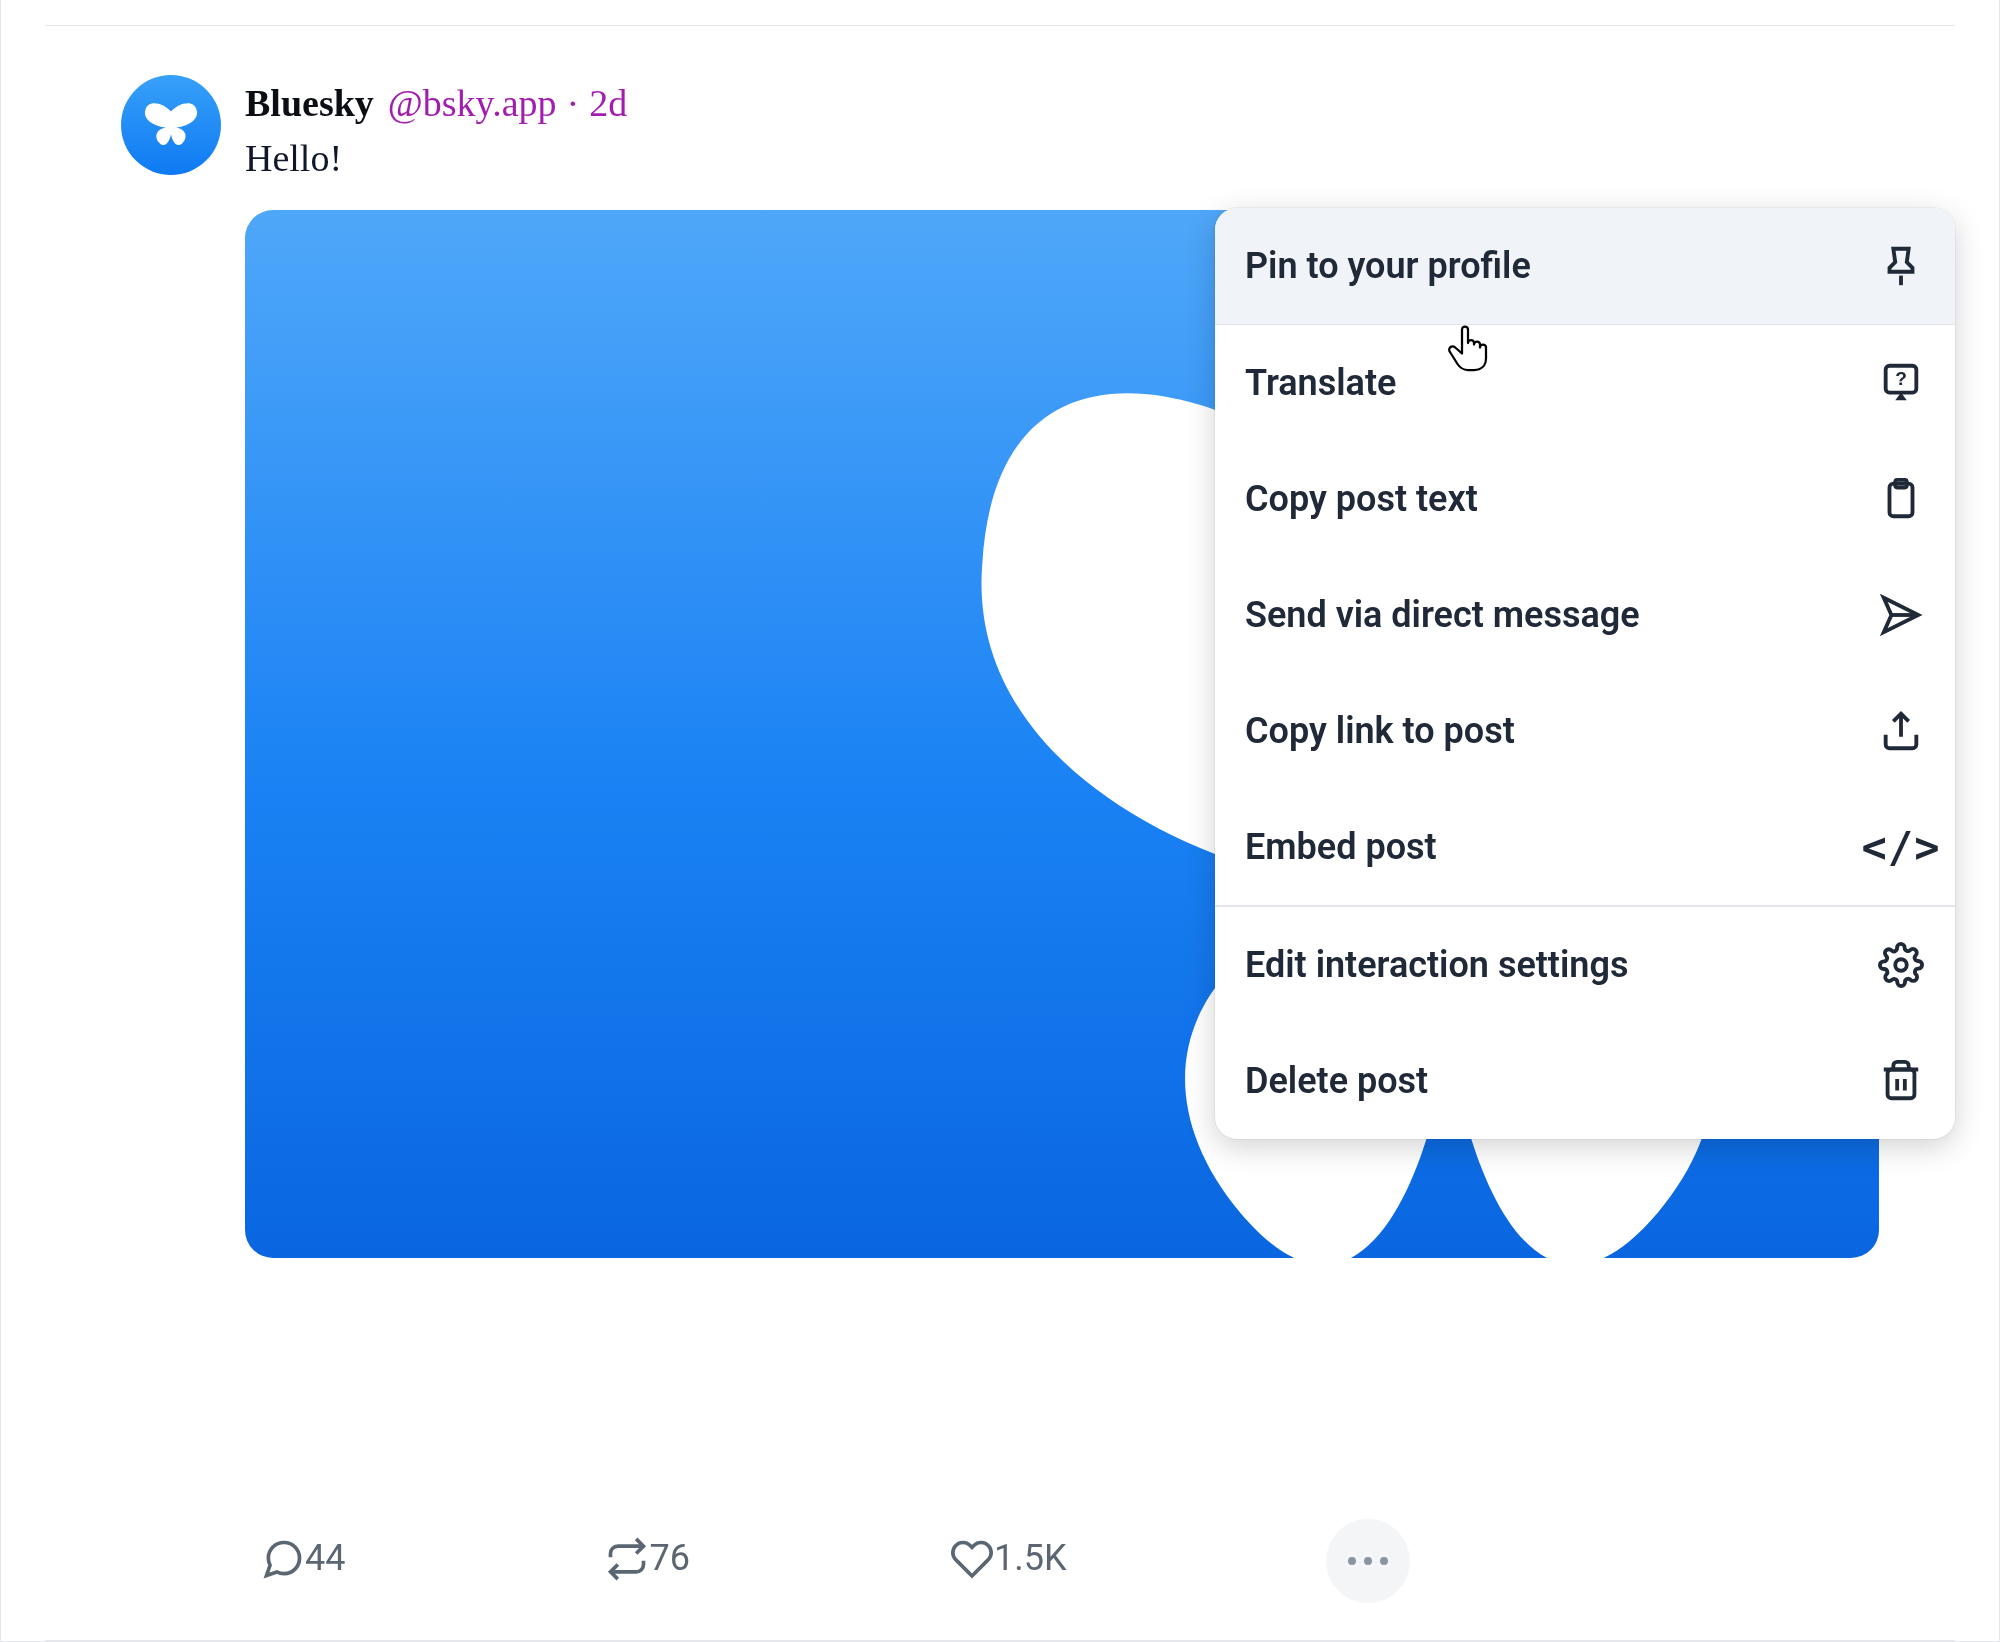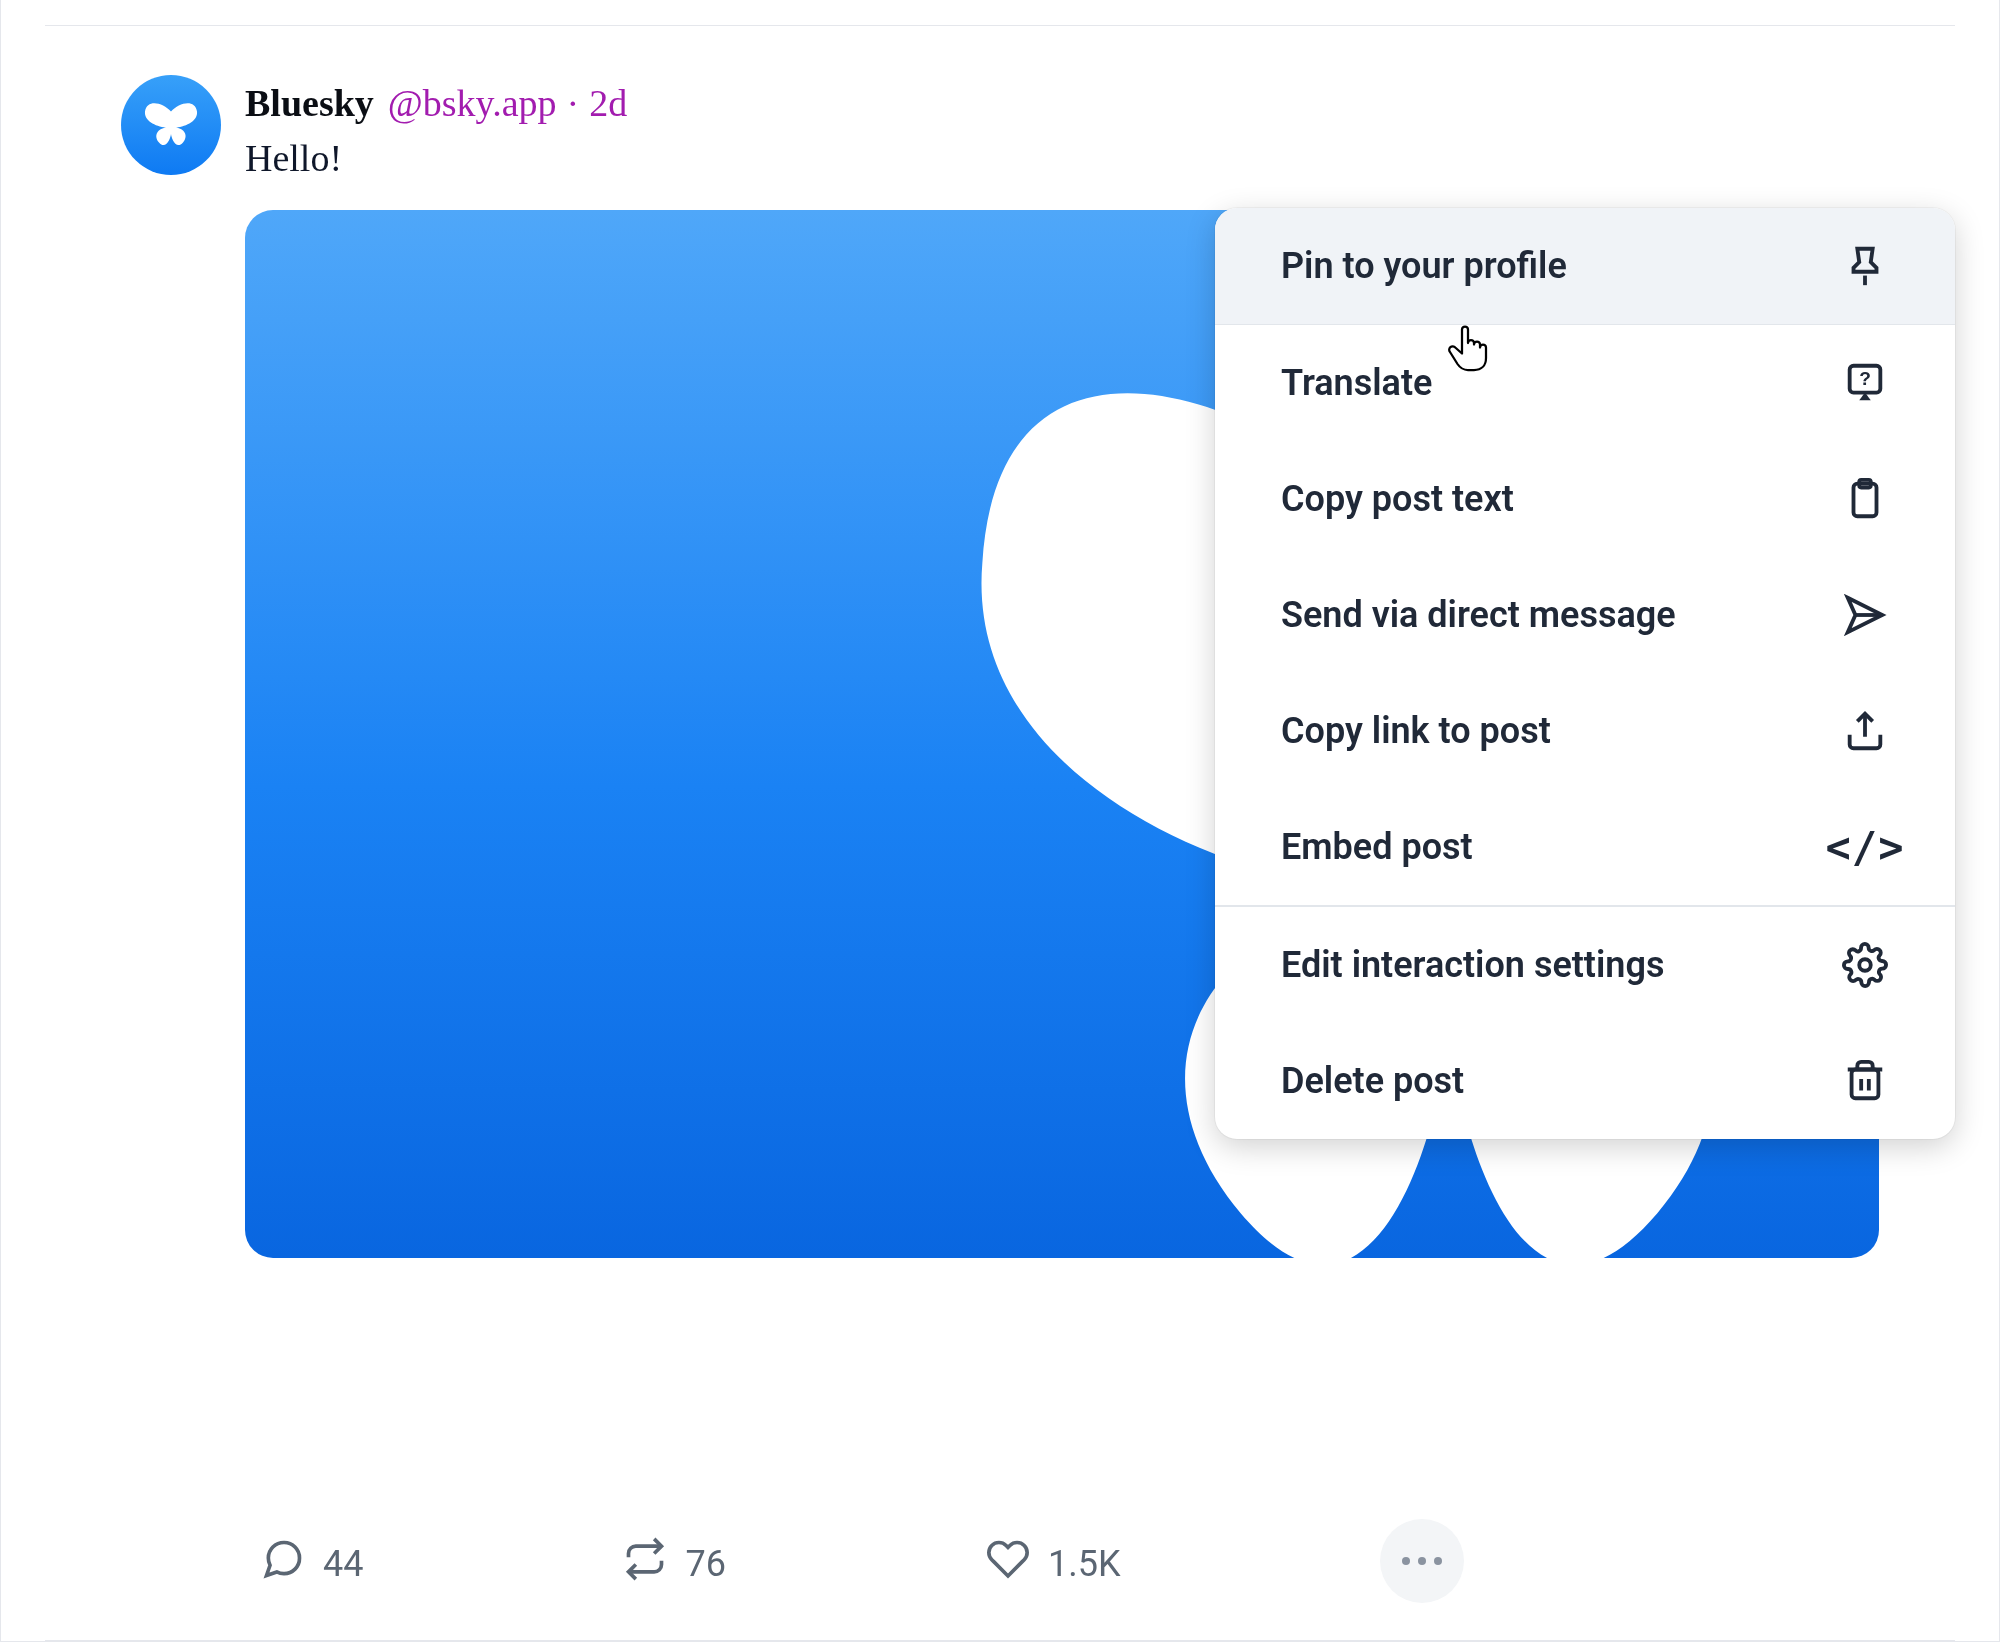--- a/index.html
+++ b/index.html
@@ -119,22 +119,21 @@
       bottom: 38px;
       left: 260px;
       right: 120px;
       display: flex;
       align-items: center;
       gap: 260px;
     }
     
     .action-item {
       display: flex;
-      align-items: flex-end;
-      gap: 18px;
+      align-items: flex-start;
       color: #5b6673;
     }
     
     .action-item svg {
       width: 44px;
       height: 44px;
       stroke: #5b6673;
       fill: none;
       stroke-width: 2;
     }
@@ -172,21 +171,21 @@
       background: #fff;
       border-radius: 22px;
       box-shadow: 0 8px 30px rgba(0,0,0,0.18), 0 0 0 1px rgba(0,0,0,0.04);
       overflow: hidden;
     }
     
     .menu-item {
       display: flex;
       align-items: center;
       justify-content: space-between;
-      padding: 34px 66px;
+      padding: 34px 30px;
       font-size: 36px;
       font-weight: 600;
       color: #202938;
       cursor: pointer;
     }
     
     .menu-item.highlighted {
       background: #f0f3f7;
     }
     

